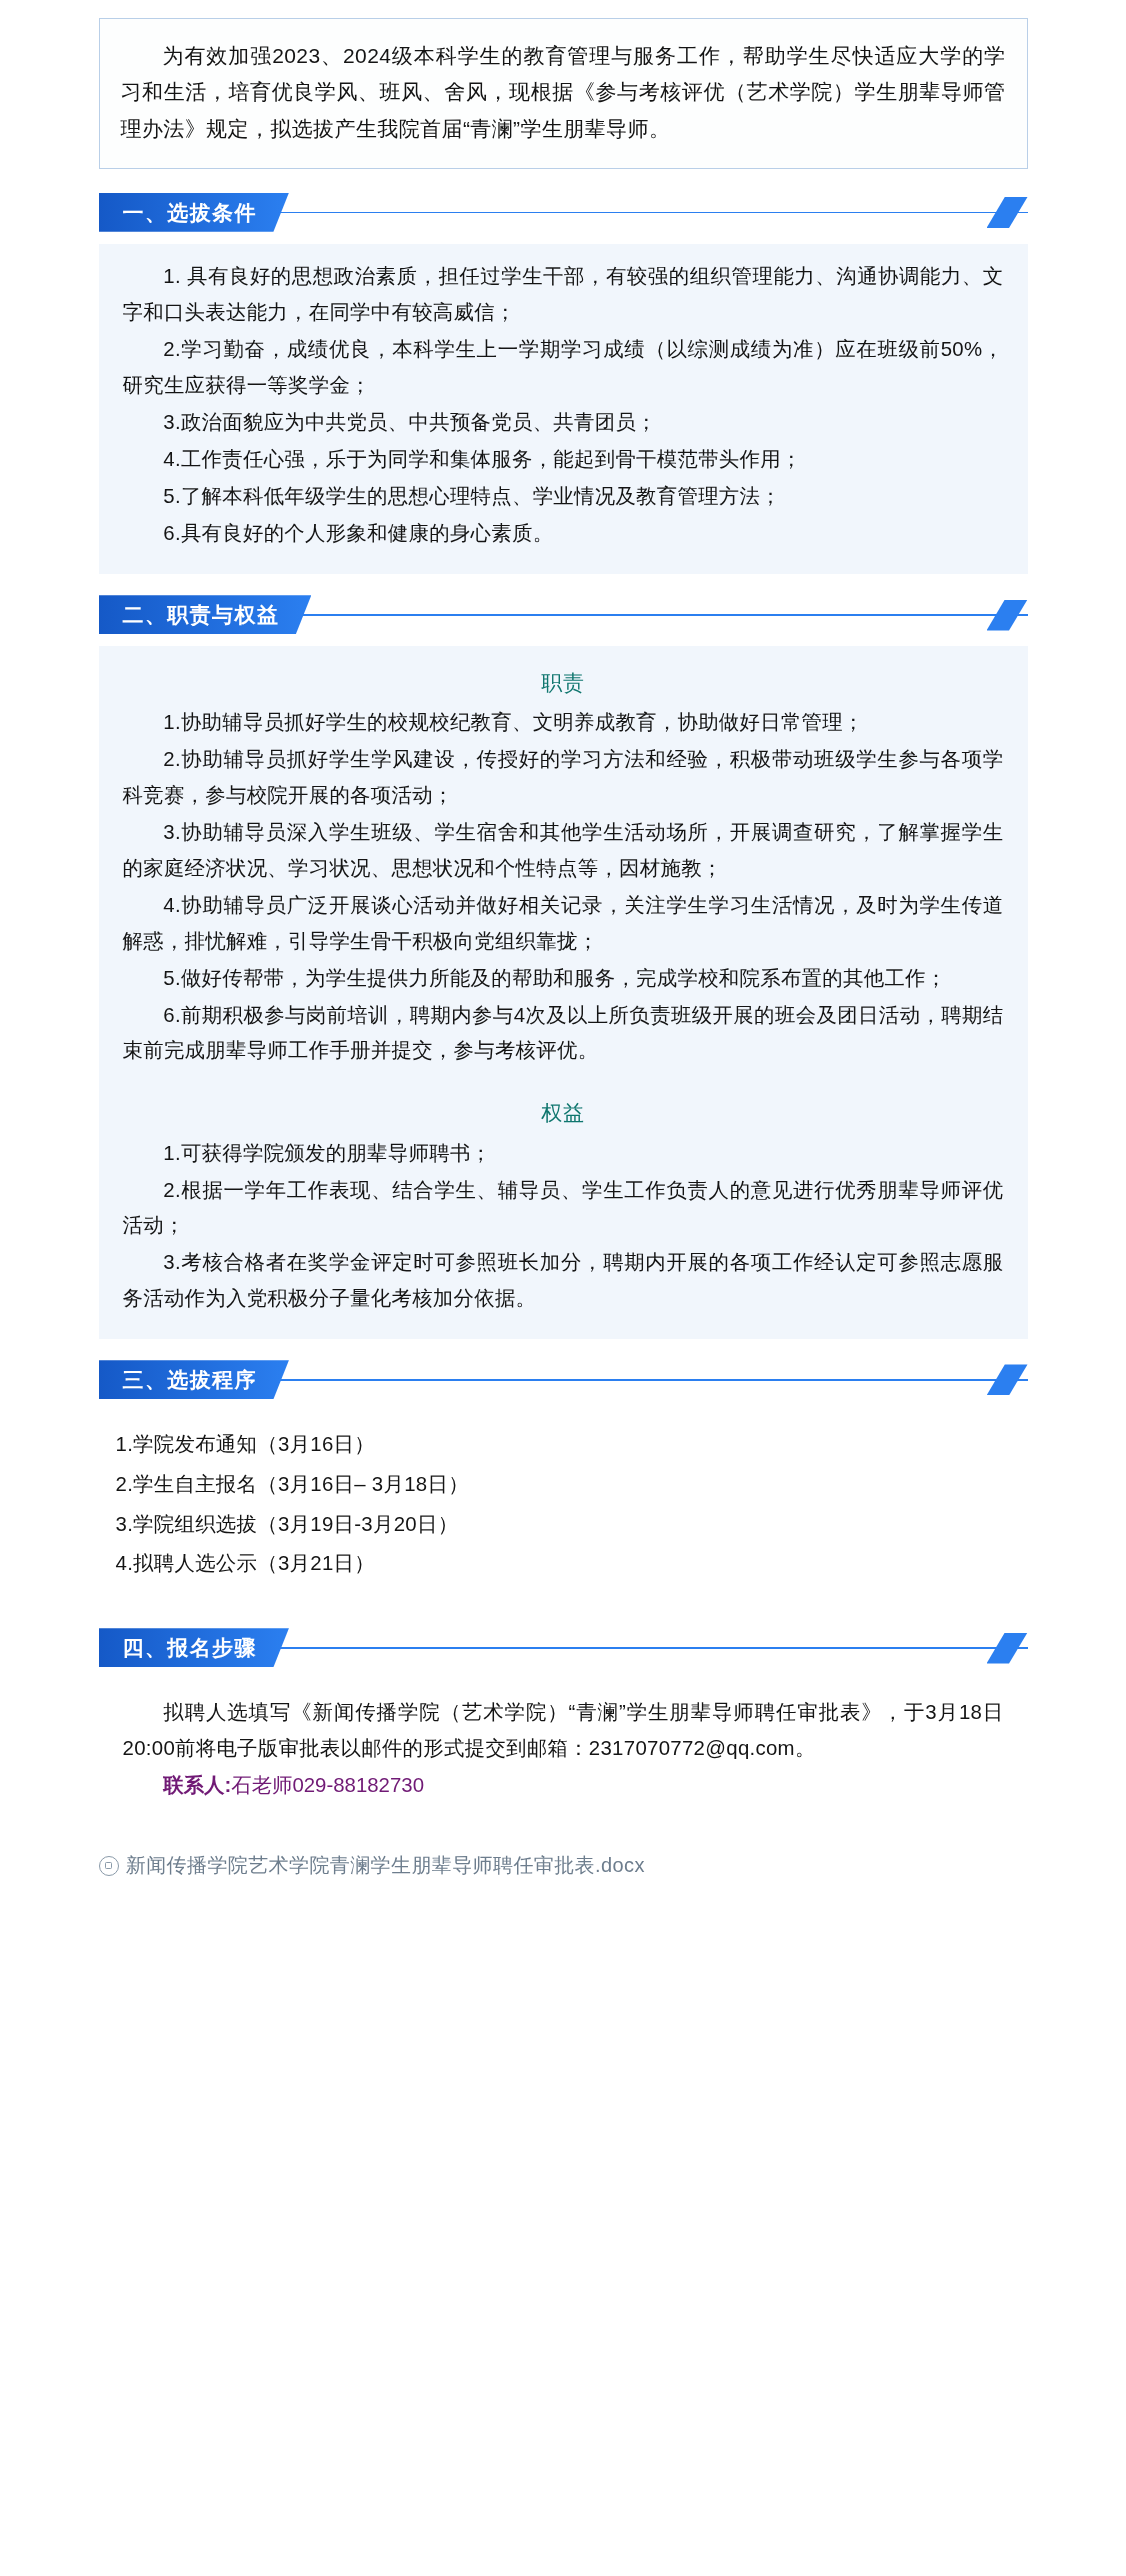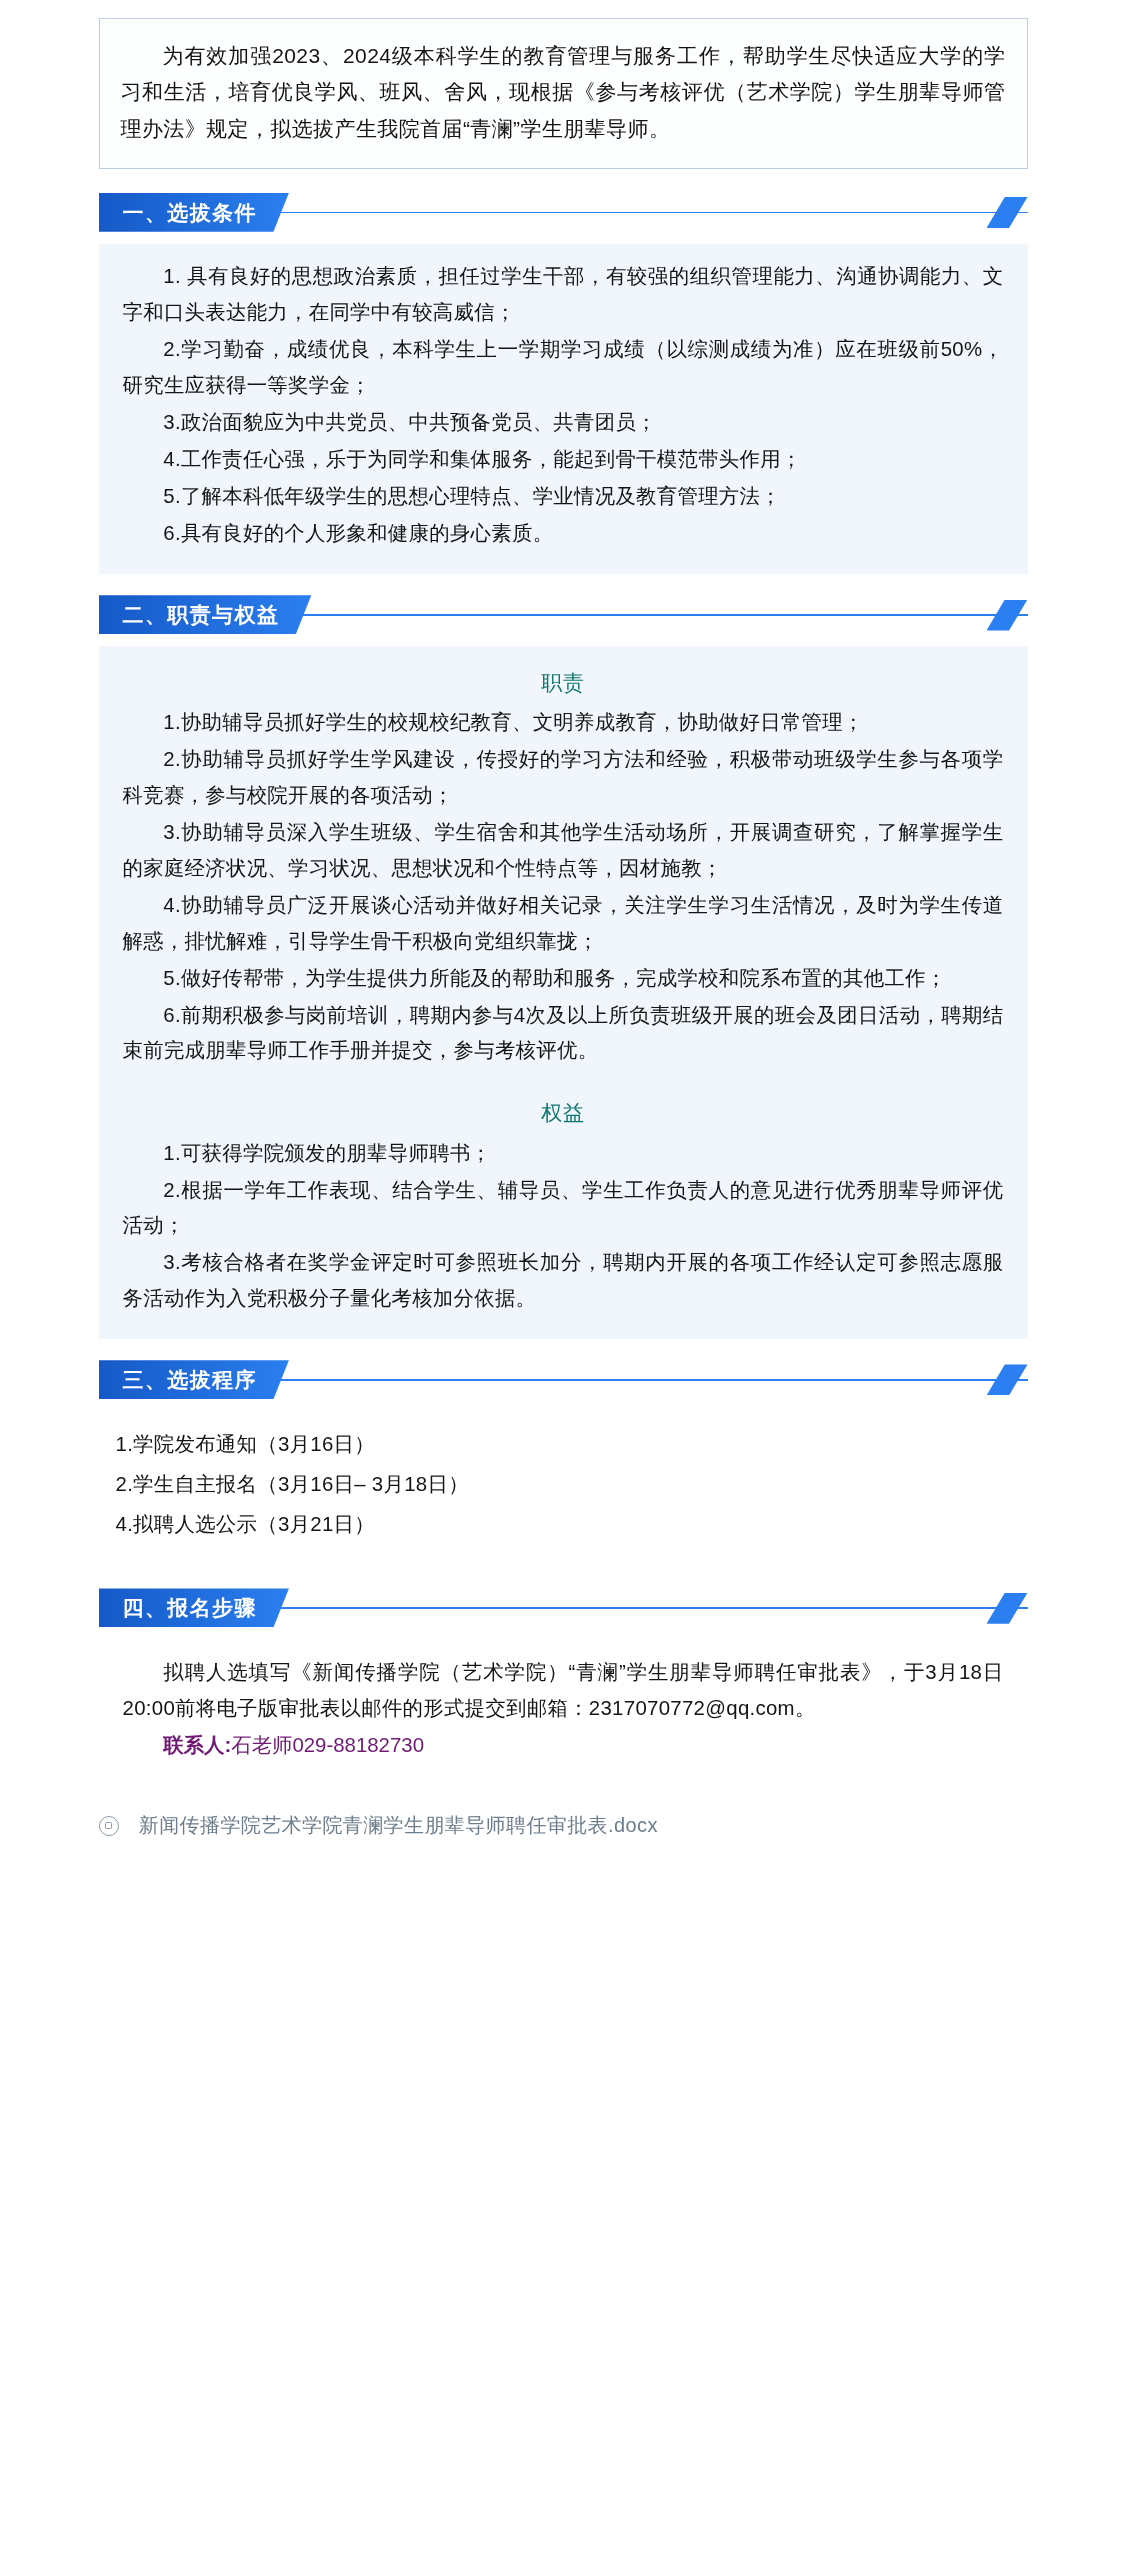--- a/index.html
+++ b/index.html
@@ -128,21 +128,21 @@
   }
 
   
   .footer {
     margin-top: 10px;
     padding: 7px 0 28px 0;
   }
   .footer-line {
     display: flex;
     align-items: center;
-    gap: 20px;
+    gap: 7px;
     font-size: 20px;
     color: #6d7d8d;
     letter-spacing: 0.4px;
   }
   .doc-icon {
     display: inline-block;
     width: 18.3px;
     height: 18.3px;
     border: 1.4px solid #8a9aa9;
     border-radius: 50%;
@@ -215,20 +215,21 @@
     </div>
 
     <div class="sec-head">
       <div class="line"></div>
       <div class="tail"></div>
       <span class="tag">三、选拔程序</span>
     </div>
     <div class="block tinted plain">
       <p class="p">1.学院发布通知（3月16日）</p>
       <p class="p">2.学生自主报名（3月16日– 3月18日）</p>
+      <p class="p">3.学院组织选拔（3月19日-3月20日）</p>
       <p class="p">4.拟聘人选公示（3月21日）</p>
     </div>
 
     <div class="sec-head">
       <div class="line"></div>
       <div class="tail"></div>
       <span class="tag">四、报名步骤</span>
     </div>
     <div class="block">
       <p class="p">拟聘人选填写《新闻传播学院（艺术学院）“青澜”学生朋辈导师聘任审批表》，于3月18日20:00前将电子版审批表以邮件的形式提交到邮箱：2317070772@qq.com。</p>

